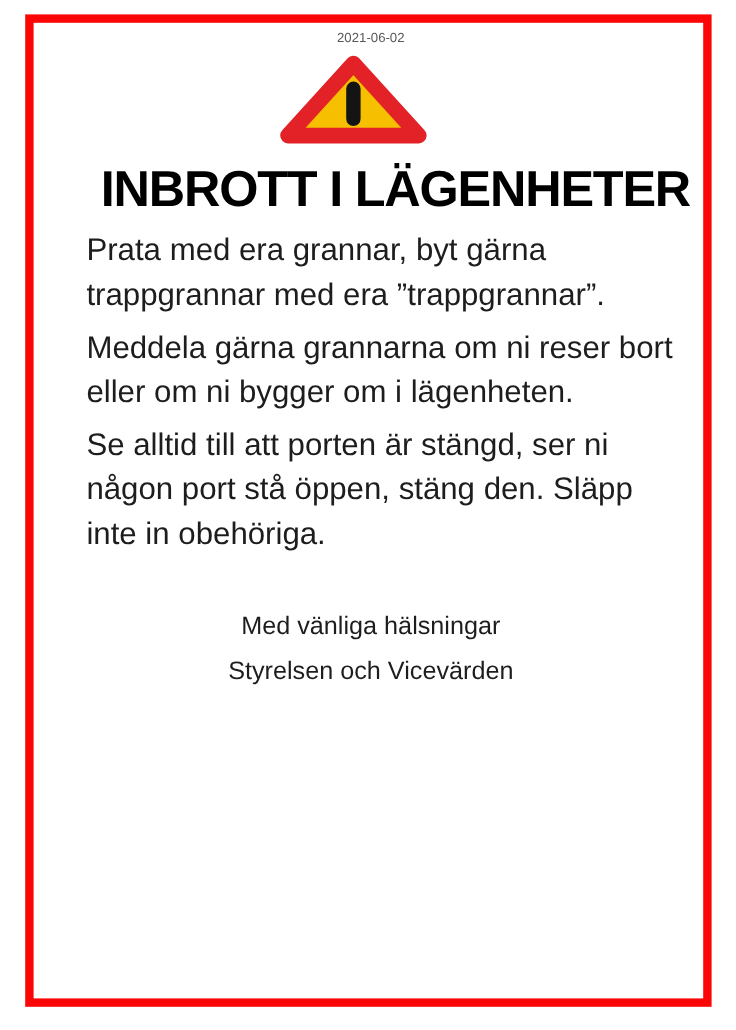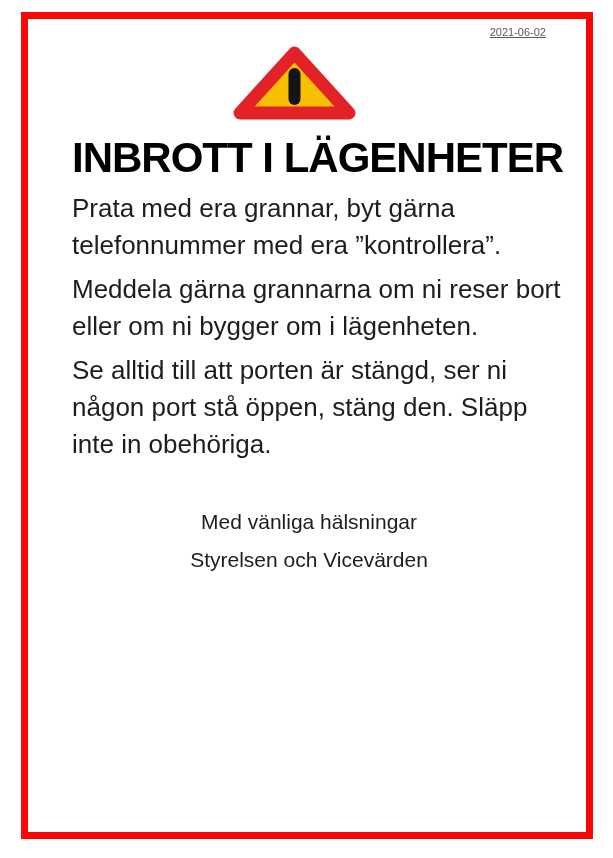--- a/index.html
+++ b/index.html
@@ -17,39 +17,38 @@
     box-sizing: border-box;
     border: 7px solid var(--frame-red, #fa0606);
   }
   .content {
     position: absolute;
     left: 72px; top: 12px;
     width: 474px;
   }
   .date {
     margin: 14px 0 0;
-    text-align: right;
+    text-align: center;
     font-size: 11px; line-height: 13px;
     color: var(--date-gray, #595959);
-    text-decoration: underline;
   }
   .sign {
     display: block;
     margin: 6px 0 0 160px;
     width: 125px; height: 76px;
   }
   .sign-tri {
     fill: var(--sign-yellow, #f6c000);
     stroke: var(--sign-red, #e32228);
     stroke-width: 13;
     stroke-linejoin: round;
   }
   .sign-bar { fill: var(--glyph-black, #141414); }
   .title {
-    margin: 12px 0 0;
+    margin: 12px 12px 0;
     font-size: 42px; line-height: 50px;
     font-weight: bold;
     letter-spacing: -1px;
     text-align: center;
     white-space: nowrap;
     color: #000000;
   }
   .para {
     margin: 7px 0 0;
     font-size: 26px; line-height: 37px;
@@ -72,21 +71,21 @@
 <div class="page">
   <div class="frame"></div>
   <div class="content">
     <div class="date">2021-06-02</div>
     <svg class="sign" viewBox="0 0 125 76" aria-hidden="true">
       <path class="sign-tri" d="M62.5 8 L117 68 L8 68 Z"></path>
       <rect class="sign-bar" x="56.5" y="23" width="12" height="37" rx="6"></rect>
     </svg>
     <h1 class="title">INBROTT I LÄGENHETER</h1>
     <p class="para">Prata med era grannar, byt gärna
-telefonnummer med era ”kontrollera”.</p>
+trappgrannar med era ”trappgrannar”.</p>
     <p class="para">Meddela gärna grannarna om ni reser bort
 eller om ni bygger om i lägenheten.</p>
     <p class="para">Se alltid till att porten är stängd, ser ni
 någon port stå öppen, stäng den. Släpp
 inte in obehöriga.</p>
     <div class="closing">
       <p>Med vänliga hälsningar</p>
       <p>Styrelsen och Vicevärden</p>
     </div>
   </div>

